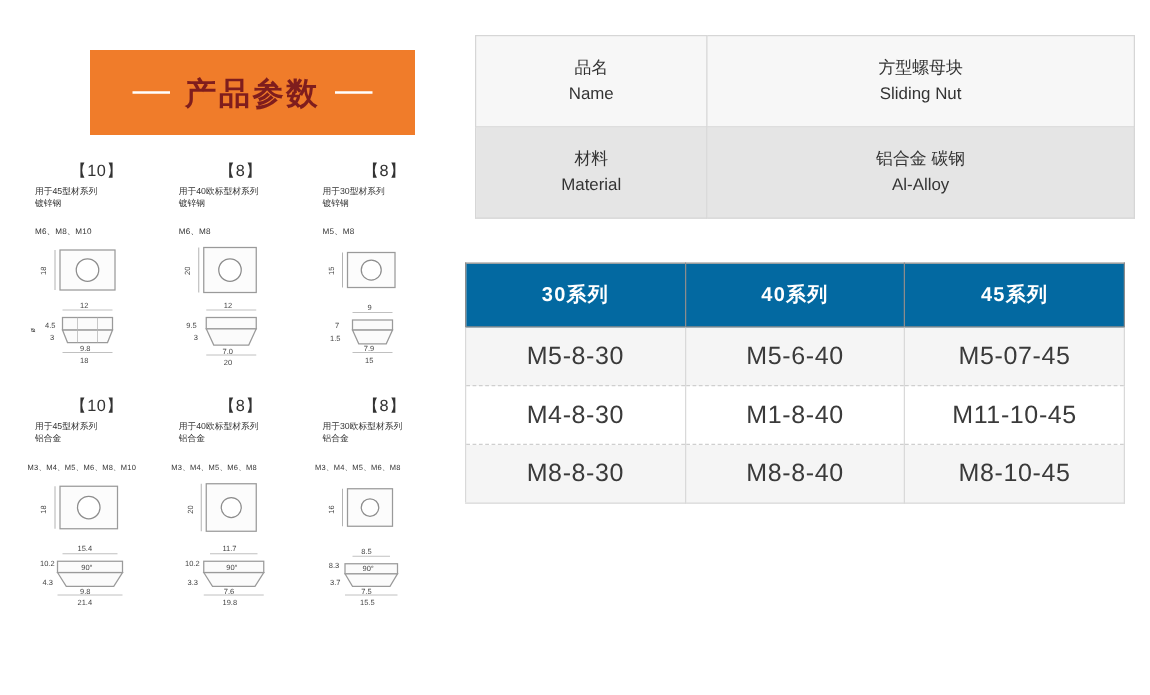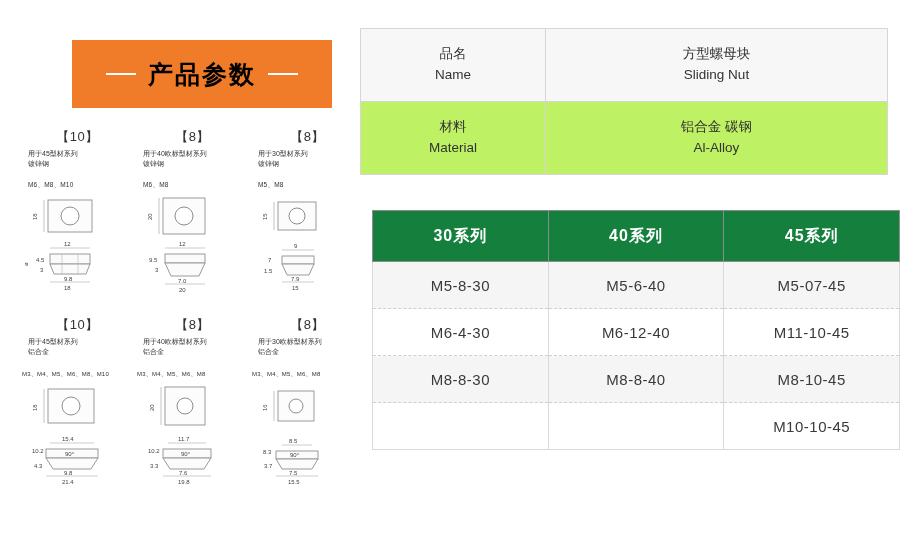--- a/index.html
+++ b/index.html
@@ -39,21 +39,21 @@
     align-items: center;
     justify-content: center;
   }
   .title-banner .dash {
     width: 30px;
     height: 2px;
     background: #ffffff;
     margin: 0 12px;
   }
   .title-banner .title-text {
-    color: #000000;
+    color: #7f1d1d;
     font-size: 25px;
     font-weight: bold;
     letter-spacing: 2px;
   }
 
   
   .diagram-grid {
     position: absolute;
     left: 20px;
     top: 128px;
@@ -94,65 +94,65 @@
   }
   .draw-area svg {
     position: absolute;
     left: 0;
     top: 0;
   }
 
   
   .spec-table {
     position: absolute;
-    left: 360px;
+    left: 380px;
     top: 28px;
     width: 528px;
     border: 1px solid #d6d6d6;
     border-collapse: collapse;
   }
   .spec-table td {
     border: 1px solid #d6d6d6;
     text-align: center;
     vertical-align: middle;
     font-size: 13.5px;
     line-height: 1.55;
     color: #333;
     height: 70px;
   }
   .spec-table .col-label {
     width: 182px;
   }
   .row-a td { background: #f7f7f7; }
-  .row-b td { background: #bef264; }
+  .row-b td { background: #e5e5e5; }
   .cn { display: block; }
   .en { display: block; text-align: center; }
 
   
   .series-table {
     position: absolute;
     left: 372px;
     top: 210px;
     width: 528px;
     border-collapse: collapse;
     table-layout: fixed;
   }
   .series-table th {
-    background: #15803d;
+    background: #0369a1;
     color: #ffffff;
     font-size: 16px;
     font-weight: bold;
     height: 48px;
     border: 1px solid #8c8c8c;
     letter-spacing: 1px;
   }
   .series-table td {
     height: 44px;
     text-align: center;
-    font-size: 15px;
+    font-size: 20px;
     color: #3a3a3a;
     border-right: 1px solid #d9d9d9;
     border-bottom: 1px dashed #cfcfcf;
     background: #ffffff;
     letter-spacing: 0.5px;
   }
   .series-table tr.alt td {
     background: #f5f5f5;
   }
   .series-table td:last-child {
@@ -365,30 +365,25 @@
         <th>45系列</th>
       </tr>
     </thead>
     <tbody>
       <tr class="alt">
         <td>M5-8-30</td>
         <td>M5-6-40</td>
         <td>M5-07-45</td>
       </tr>
       <tr>
-        <td>M6-4-30</td>
-        <td>M6-12-40</td>
+        <td>M4-8-30</td>
+        <td>M1-8-40</td>
         <td>M11-10-45</td>
       </tr>
       <tr class="alt">
         <td>M8-8-30</td>
         <td>M8-8-40</td>
         <td>M8-10-45</td>
       </tr>
-      <tr>
-        <td></td>
-        <td></td>
-        <td>M10-10-45</td>
-      </tr>
     </tbody>
   </table>
 
 </div>
 
 </body></html>

